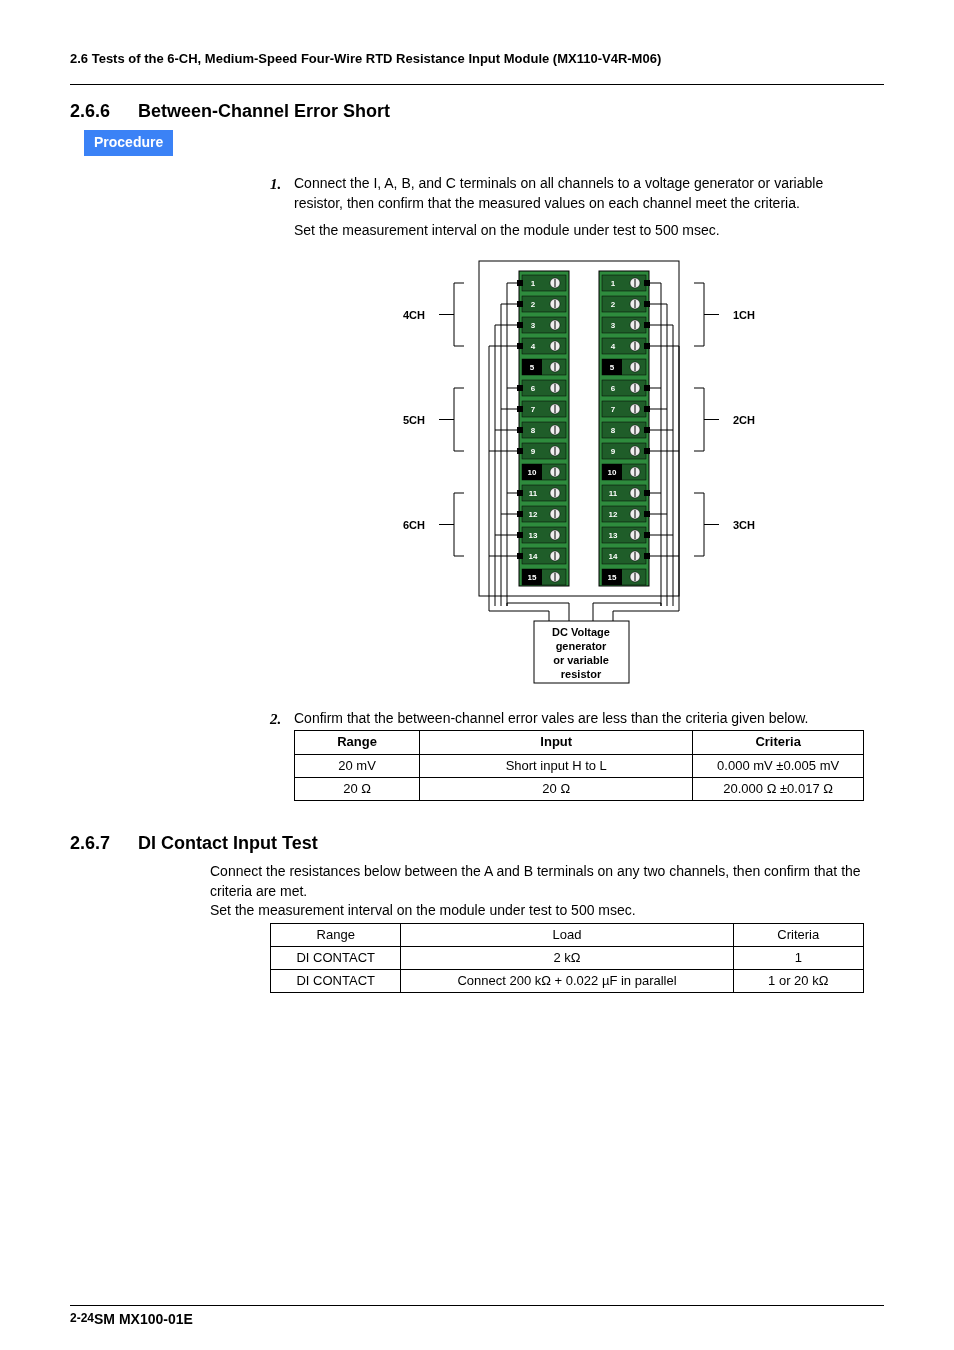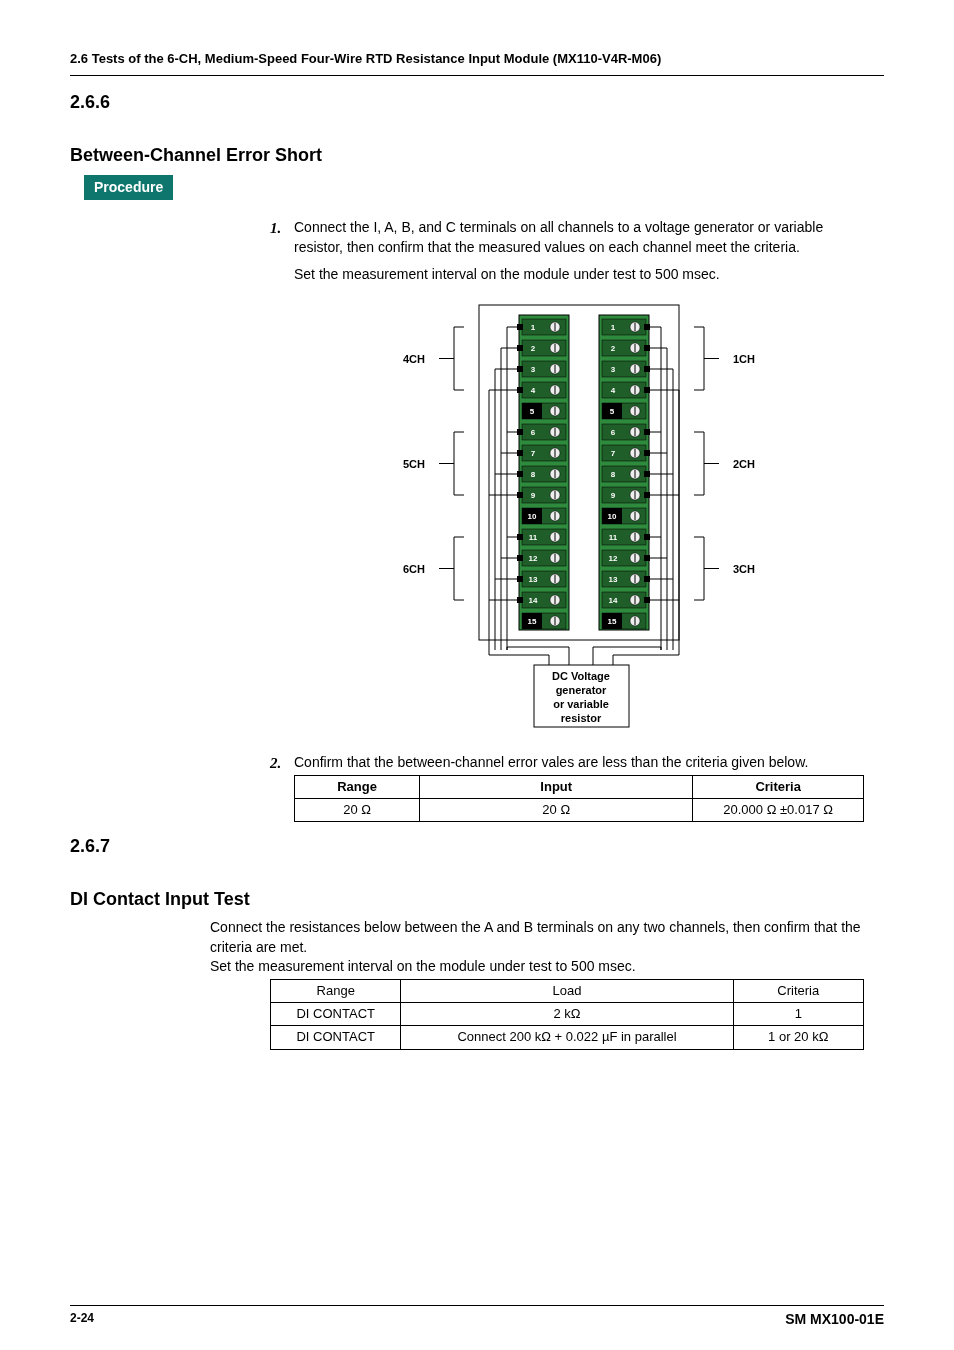--- a/index.html
+++ b/index.html
@@ -14,41 +14,40 @@
   }
   .page {
     padding: 50px 70px 30px 70px;
     min-height: 1270px;
     position: relative;
   }
   .running-header {
     font-weight: bold;
     font-size: 13px;
     border-bottom: 1px solid #000;
-    padding-bottom: 7px;
+    padding-bottom: 16px;
     margin-bottom: 14px;
   }
   .section-title-row {
     display: flex;
     align-items: baseline;
     gap: 28px;
     margin-bottom: 6px;
-    flex-direction: column;
   }
   .section-num {
     font-weight: bold;
     font-size: 18px;
   }
   .section-title {
     font-weight: bold;
     font-size: 18px;
   }
   .procedure-badge {
     display: inline-block;
-    background: #0f766e;
+    background: #3b82f6;
     color: #fff;
     font-weight: bold;
     padding: 3px 10px;
     font-size: 14px;
     margin-left: 14px;
     margin-bottom: 18px;
   }
   .body-indent {
     margin-left: 200px;
     margin-right: 20px;
@@ -103,21 +102,20 @@
 
   .footer {
     position: absolute;
     bottom: 20px;
     left: 70px;
     right: 70px;
     border-top: 1px solid #000;
     padding-top: 4px;
     font-size: 12px;
     display: flex;
-    justify-content: space-between;
   }
   .footer .right { font-weight: bold; font-size: 14px; }
   .footer .left { font-weight: bold; }
 
   .ch-label {
     font: bold 11px Arial, sans-serif;
     fill: #000;
   }
   .box-label {
     font: bold 11px Arial, sans-serif;
@@ -432,32 +430,37 @@
     <li class="n2">
       <div>Confirm that the between-channel error vales are less than the criteria given below.</div>
       <table class="criteria">
         <tbody>
               <tr>
           <th class="col-narrow">Range</th>
           <th class="col-mid">Input</th>
           <th class="col-crit">Criteria</th>
         </tr>
         <tr>
+          <td>20 mV</td>
+          <td>Short input H to L</td>
+          <td>0.000 mV  ±0.005 mV</td>
+        </tr>
+        <tr>
           <td>20 Ω</td>
           <td>20 Ω</td>
           <td>20.000 Ω ±0.017 Ω</td>
         </tr>
       </tbody>
           </table>
     </li>
   </ol>
 </div>
 
 
-<div class="section-title-row" style="margin-top:12px">
+<div class="section-title-row" style="margin-top:30px">
   <span class="section-num">2.6.7</span>
   <span class="section-title">DI Contact Input Test</span>
 </div>
 
 <div style="margin-left:140px; margin-right:20px;">
   <div>Connect the resistances below between the A and B terminals on any two channels, then confirm that the criteria are met.</div>
   <div style="margin-bottom:2px;">Set the measurement interval on the module under test to 500 msec.</div>
   <div style="margin-left:60px;">
   <table class="criteria">
     <tbody>

